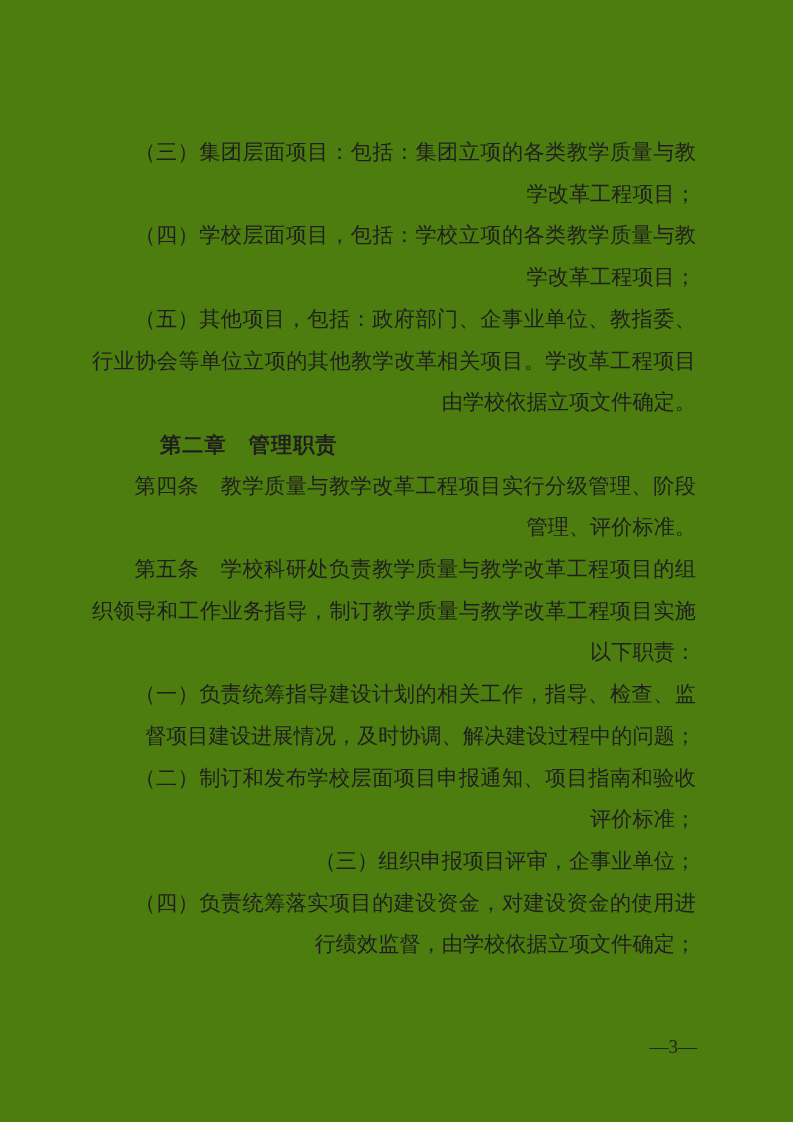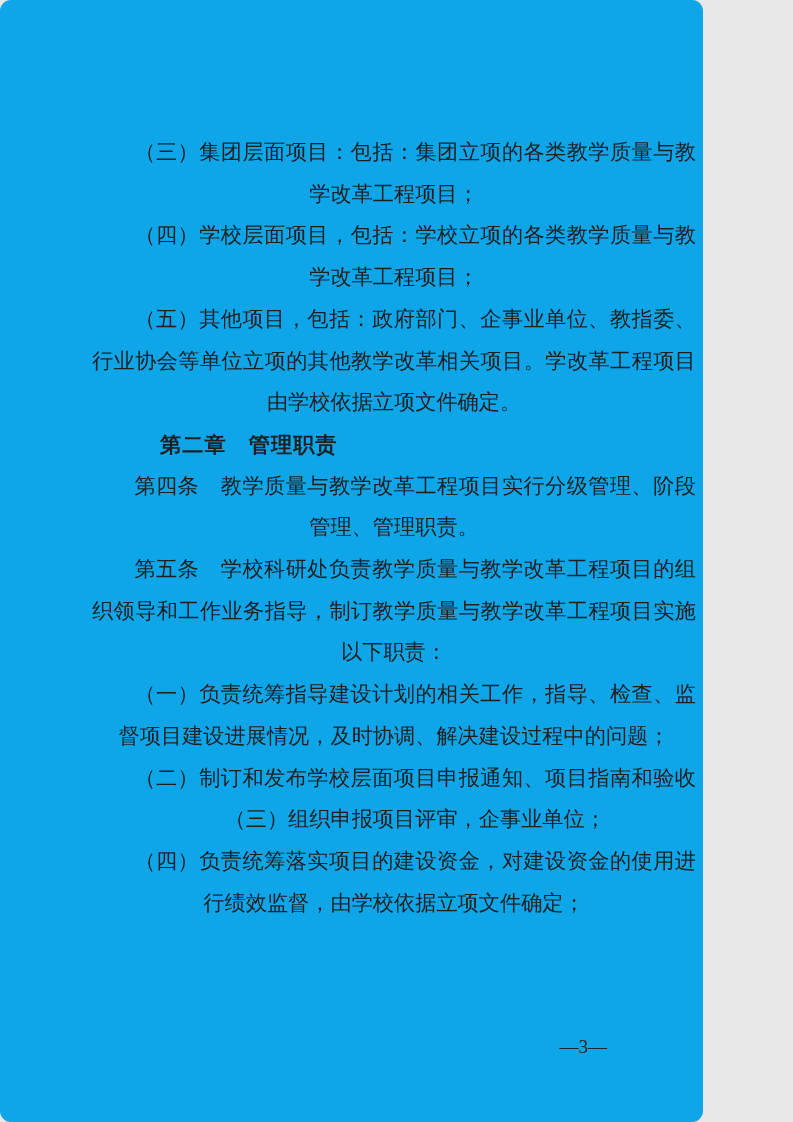--- a/index.html
+++ b/index.html
@@ -1,38 +1,37 @@
 <!DOCTYPE html>
 <html><head>
 <meta charset="utf-8">
 <style>
   * { margin: 0; padding: 0; box-sizing: border-box; }
   html, body { background: #e8e8e8; }
   .page {
     position: relative;
-    width: 703px;
+    width: 793px;
     height: 1122px;
-    background: #0ea5e9;
+    background: #4d7c0f;
     overflow: hidden;
     font-family: "Liberation Serif", "DejaVu Serif", serif;
     color: #1f1f1f;
-    border-radius: 11px;
   }
   .textblock {
     position: absolute;
     left: 92px;
     top: 132px;
     width: 604px;
     font-size: 21.2px;
     line-height: 41.7px;
     letter-spacing: 0;
   }
   .ln {
     white-space: nowrap;
-    text-align: center;
+    text-align: right;
   }
   
   .fj {
     white-space: normal;
     text-align: justify;
     text-align-last: justify;
   }
   
   .ind { text-indent: 2em; }
   
@@ -61,27 +60,28 @@
   <div class="textblock">
     <div class="ln ind fj">（三）集团层面项目：包括：集团立项的各类教学质量与教</div>
     <div class="ln">学改革工程项目；</div>
     <div class="ln ind fj">（四）学校层面项目，包括：学校立项的各类教学质量与教</div>
     <div class="ln">学改革工程项目；</div>
     <div class="ln ind fj">（五）其他项目，包括：政府部门、企事业单位、教指委、</div>
     <div class="ln fj">行业协会等单位立项的其他教学改革相关项目。学改革工程项目</div>
     <div class="ln">由学校依据立项文件确定。</div>
     <div class="ln heading">第二章　管理职责</div>
     <div class="ln ind fj">第四条　教学质量与教学改革工程项目实行分级管理、阶段</div>
-    <div class="ln">管理、管理职责。</div>
+    <div class="ln">管理、评价标准。</div>
     <div class="ln ind fj">第五条　学校科研处负责教学质量与教学改革工程项目的组</div>
     <div class="ln fj">织领导和工作业务指导，制订教学质量与教学改革工程项目实施</div>
     <div class="ln">以下职责：</div>
     <div class="ln ind fj">（一）负责统筹指导建设计划的相关工作，指导、检查、监</div>
     <div class="ln">督项目建设进展情况，及时协调、解决建设过程中的问题；</div>
     <div class="ln ind fj">（二）制订和发布学校层面项目申报通知、项目指南和验收</div>
+    <div class="ln">评价标准；</div>
     <div class="ln ind">（三）组织申报项目评审，企事业单位；</div>
     <div class="ln ind fj">（四）负责统筹落实项目的建设资金，对建设资金的使用进</div>
     <div class="ln">行绩效监督，由学校依据立项文件确定；</div>
   </div>
 
   <div class="page-number">—3—</div>
 
 </div>
 
 </body></html>

